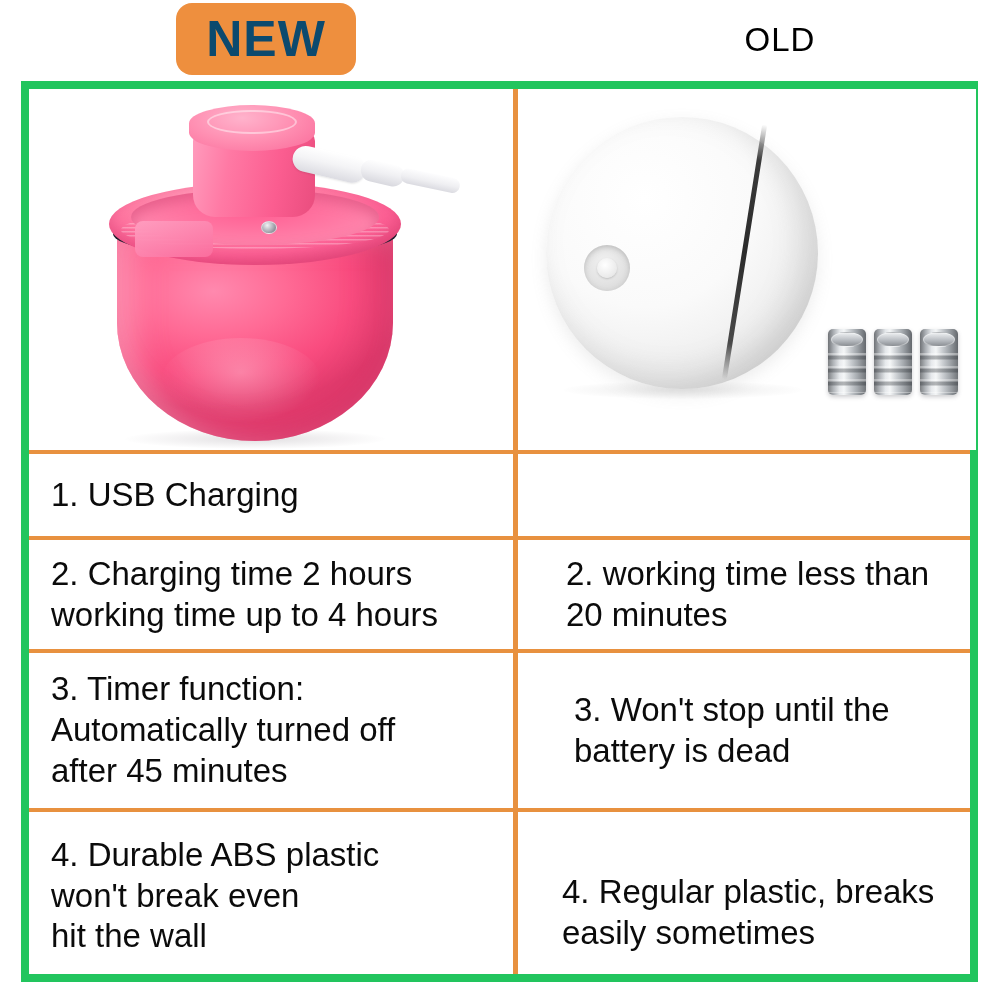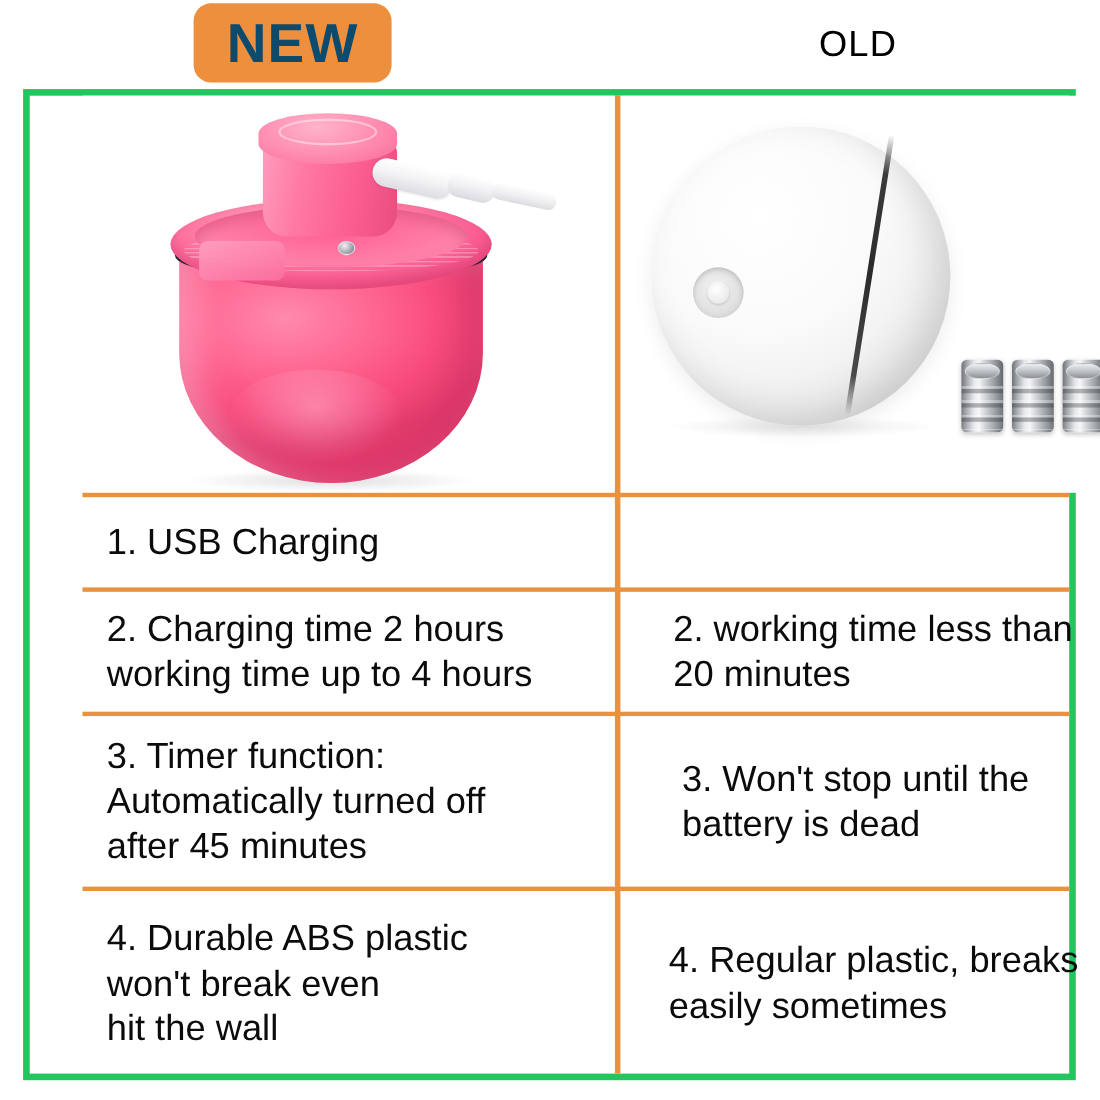--- a/index.html
+++ b/index.html
@@ -68,23 +68,22 @@
   }
 
   
   .table {
     position: absolute;
     left: 21px;
     top: 81px;
     width: 957px;
     height: 901px;
     box-sizing: border-box;
-    border: 6px solid #22c55e;
+    border: 8px solid #22c55e;
     background: #ffffff;
-    padding-left: 48px;
   }
   .table-inner {
     position: relative;
     width: 100%;
     height: 100%;
   }
   
   .v-divider {
     position: absolute;
     left: 484px;
@@ -423,21 +422,21 @@
   .cell.left  { left: 0;     width: 484px; padding: 4px 12px 4px 22px; }
   .cell.right { left: 489px; width: 458px; padding: 4px 10px 4px 44px; }
 
   .r1 { top: 365px; height: 82px; }
   .r2 { top: 451px; height: 109px; }
   .r3 { top: 564px; height: 155px; }
   .r4 { top: 723px; height: 168px; }
 
   .cell.right.r2 { padding-left: 48px; }
   .cell.right.r3 { padding-left: 56px; }
-  .cell.right.r4 { padding-left: 44px; }
+  .cell.right.r4 { padding-left: 44px; margin-top: 17px; }
 </style>
 </head>
 <body>
 
 <div id="page">
 
   <div class="header-row">
     <div class="badge-new">NEW</div>
     <div class="label-old">OLD</div>
   </div>

